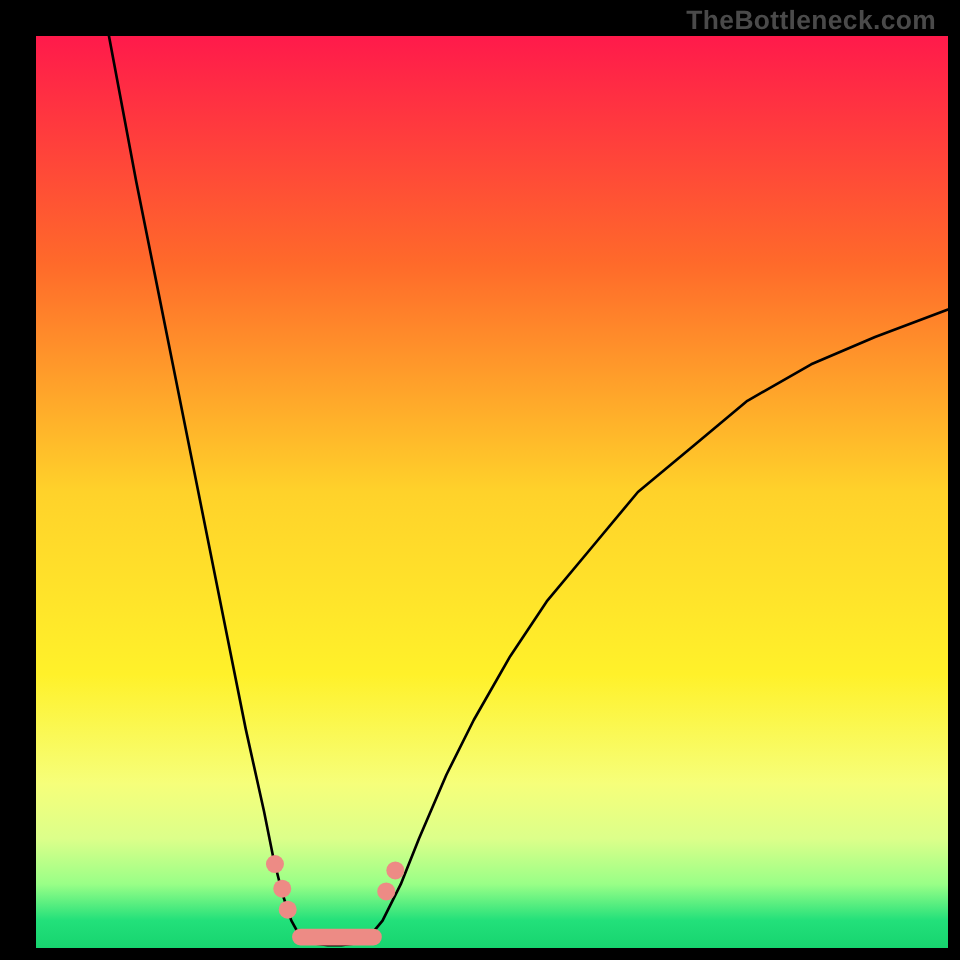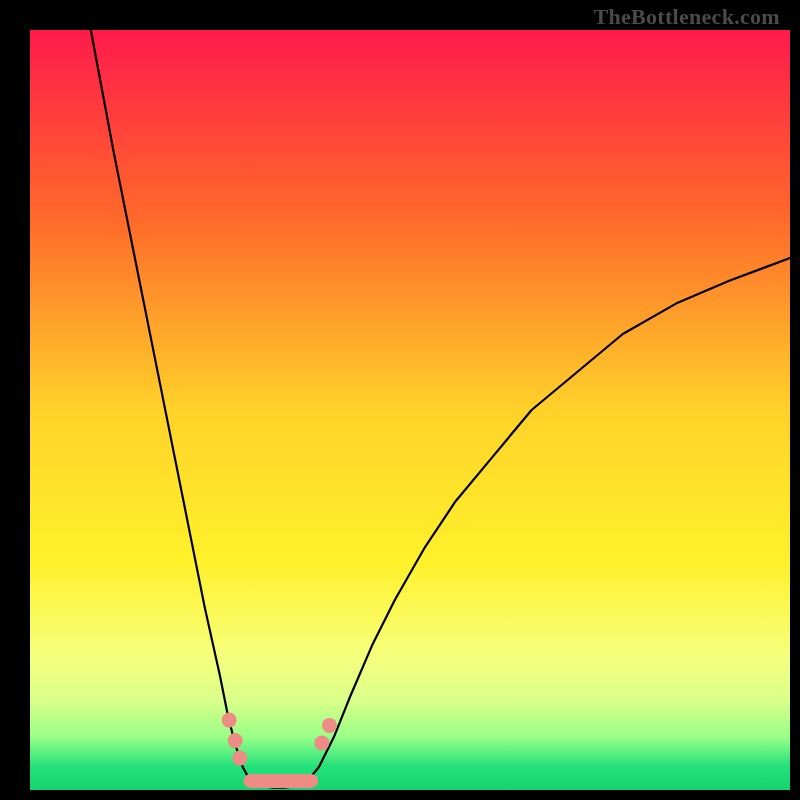--- a/index.html
+++ b/index.html
@@ -8,21 +8,20 @@
     width: 800px;
     height: 800px;
     background: #000;
     font-family: Arial, Helvetica, sans-serif;
     overflow: hidden;
   }
   .stage {
     position: relative;
     width: 800px;
     height: 800px;
-    font-family: Liberation Serif, serif;
   }
   .watermark {
     position: absolute;
     top: 4px;
     right: 20px;
     color: #4a4a4a;
     font-size: 22px;
     font-weight: 600;
     letter-spacing: 0.3px;
     z-index: 10;

